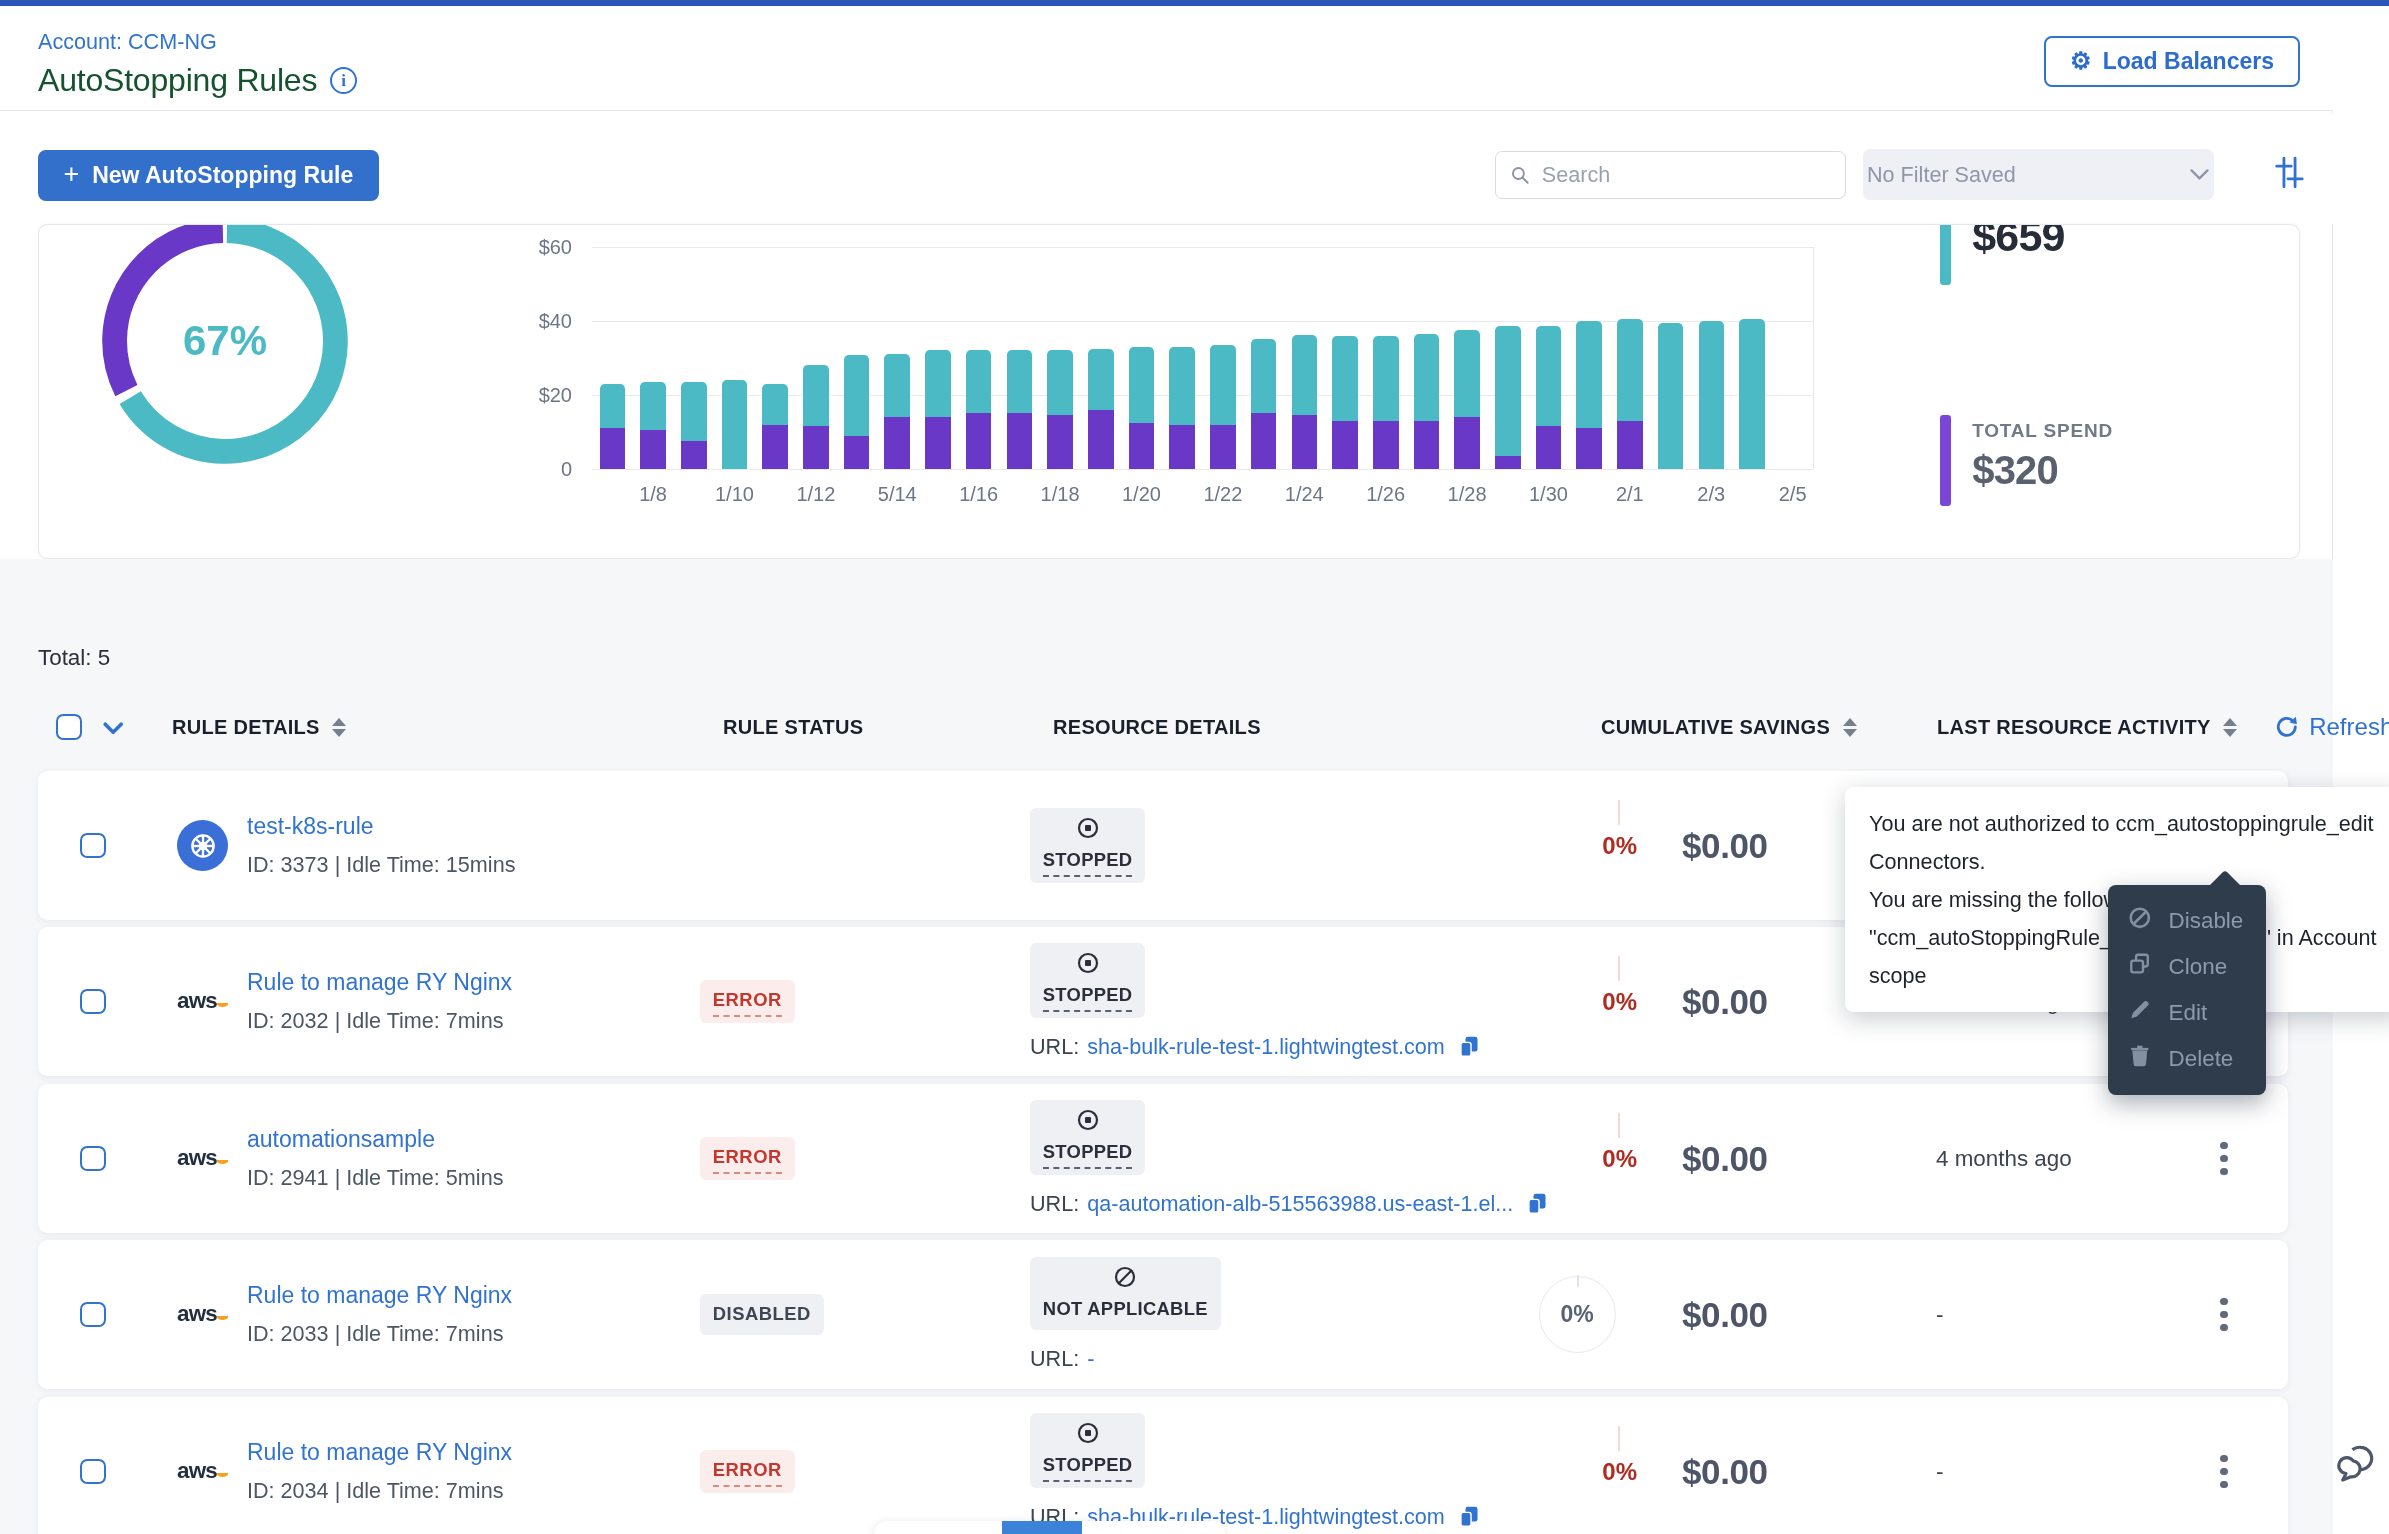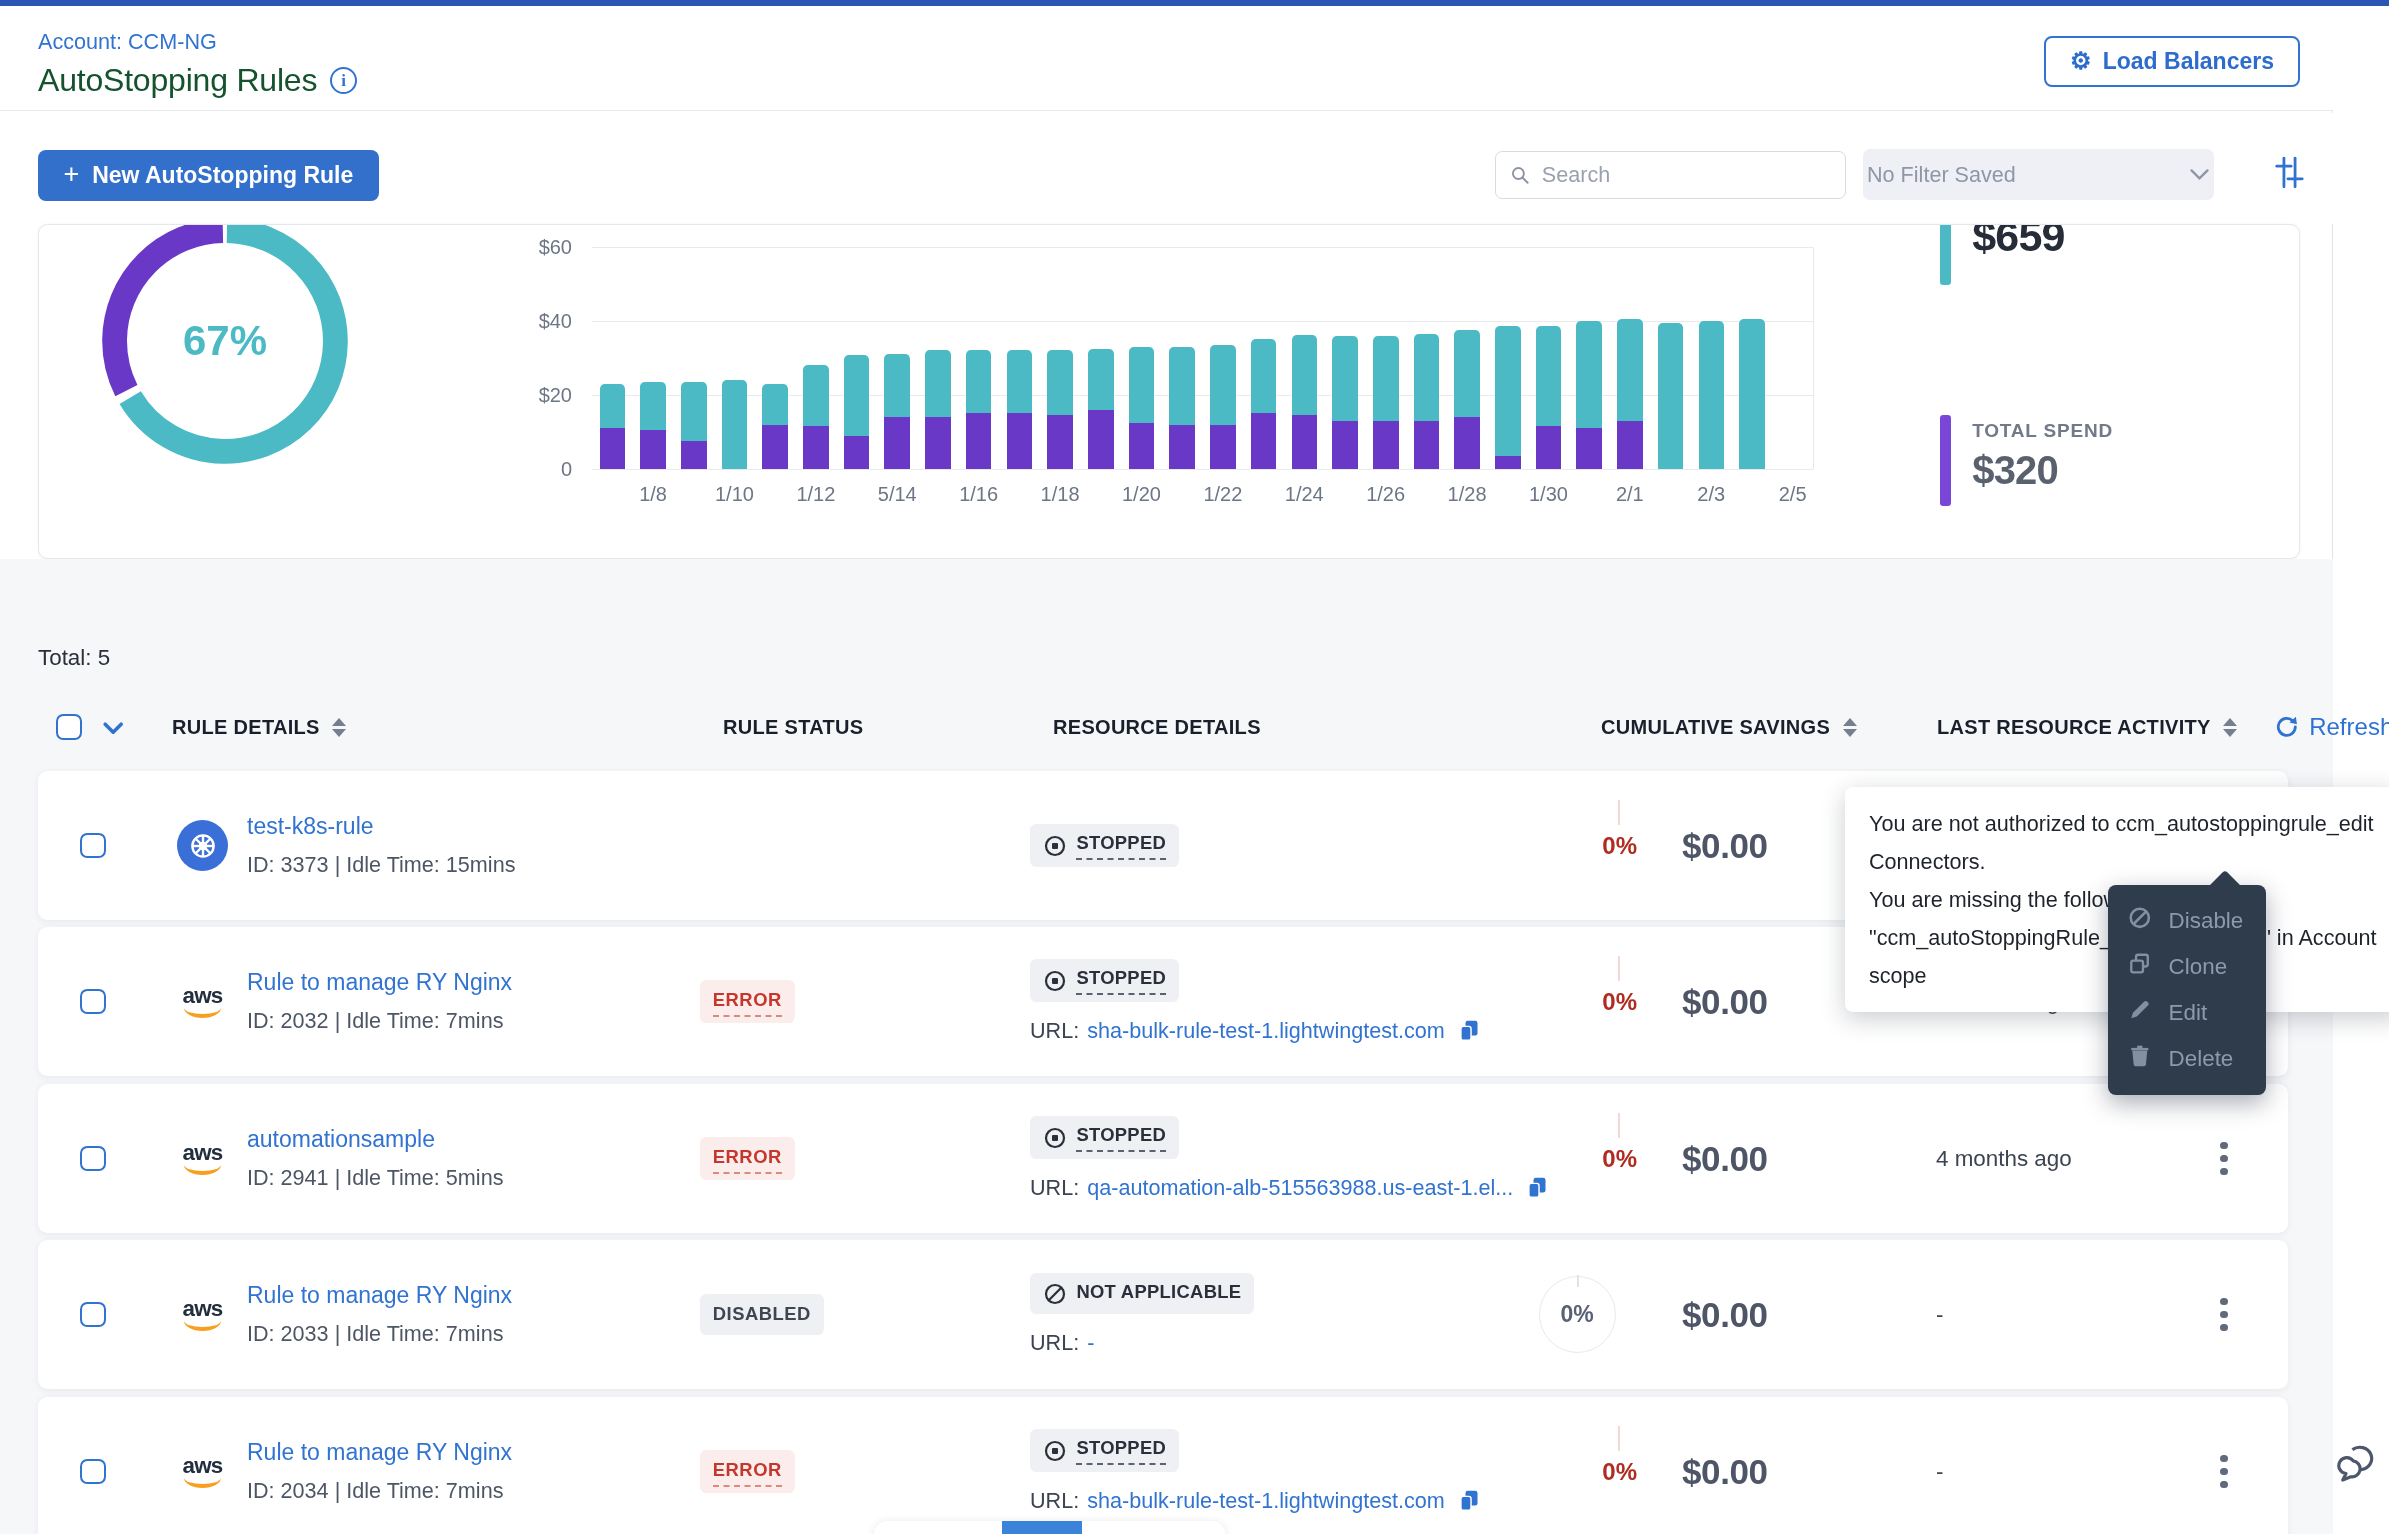--- a/index.html
+++ b/index.html
@@ -79,35 +79,35 @@
   .refresh-link { position:absolute; left:2274px; top:4.8px; display:flex; align-items:center; gap:9.6px; color:#2f72d2;
                   font-size:24px; cursor:pointer; z-index:4; }
 
   
   .row-card { position:absolute; left:38px; width:2250px; height:149px; background:#fff; border-radius:9.6px;
               box-shadow:0 1.6px 6.4px rgba(40,50,70,.07); }
   .rcheck { position:absolute; left:42px; top:50%; margin-top:-12.8px; }
   .cell-rule { position:absolute; left:139px; top:0; bottom:0; display:flex; align-items:center; gap:19px; }
   .plogo { width:51px; height:51px; display:flex; align-items:center; justify-content:center; flex:0 0 51px; }
   .plogo.k8s { background:#3b6fd8; border-radius:50%; }
-  .plogo.aws { flex-direction:column; }
+  .plogo.aws { flex-direction:row; }
   .plogo.aws i { font-style:normal; font-weight:800; font-size:22.4px; color:#232f3e; letter-spacing:-0.8px; line-height:1; }
   .plogo.aws em { display:block; width:37px; height:11.2px; border-bottom:4px solid #f99f1e; border-radius:0 0 19px 19px / 0 0 10.4px 10.4px; }
   .rname { font-size:23px; color:#3173d0; text-decoration:none; cursor:pointer; display:inline-block; }
   .rid { font-size:21.6px; color:#4d5665; margin-top:11.2px; }
   .cell-status { position:absolute; left:662px; top:0; bottom:0; display:flex; align-items:center; }
   .badge { font-size:18.4px; font-weight:700; letter-spacing:0.5px; border-radius:6.4px; padding:9.6px 12.8px 6.4px; }
   .badge u { text-decoration:none; display:inline-block; padding-bottom:4px; }
   .st-warning { color:#c7711d; background:#fdf2e7; } .st-warning u { border-bottom:2.4px dashed #e0a35f; }
   .st-error { color:#c5362c; background:#fbedeb; } .st-error u { border-bottom:2.4px dashed #d98b80; }
   .st-disabled { color:#3f4653; background:#eef0f4; }
   .cell-resource { position:absolute; left:992px; top:0; bottom:0; display:flex; flex-direction:column; justify-content:center;
                    align-items:flex-start; gap:16px; }
   .state-badge { display:flex; align-items:center; gap:9.6px; background:#eef0f4; border-radius:6.4px; padding:8px 12.8px 6.4px;
-                 font-size:18.4px; font-weight:700; color:#2a2f3a; letter-spacing:0.3px; }
+                 font-size:18.4px; font-weight:700; color:#2a2f3a; letter-spacing:0.3px;flex-direction:column; }
   .state-badge u { text-decoration:none; padding-bottom:4px; }
   .state-badge u.dashed { border-bottom:2.4px dashed #5a6170; }
   .urow { display:flex; align-items:center; gap:8px; font-size:21.6px; }
   .ulabel { color:#3c4452; }
   .ulink { color:#3173d0; text-decoration:none; cursor:pointer; }
   .cicon { margin-left:4.8px; cursor:pointer; }
   .cell-savings { position:absolute; left:1479px; top:0; bottom:0; display:flex; align-items:center; }
   .pctbox { width:120px; display:flex; justify-content:flex-end; align-items:center; }
   .pctbox.centered { justify-content:center; }
   .pct-red { position:relative; font-size:24px; font-weight:700; color:#b02b20; }

